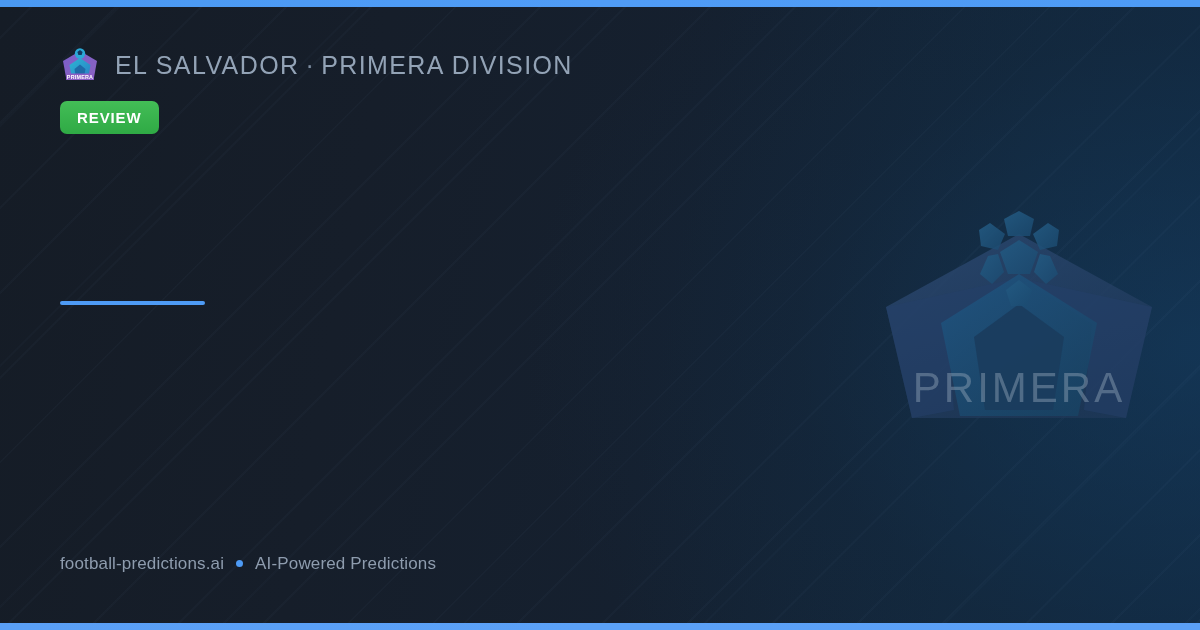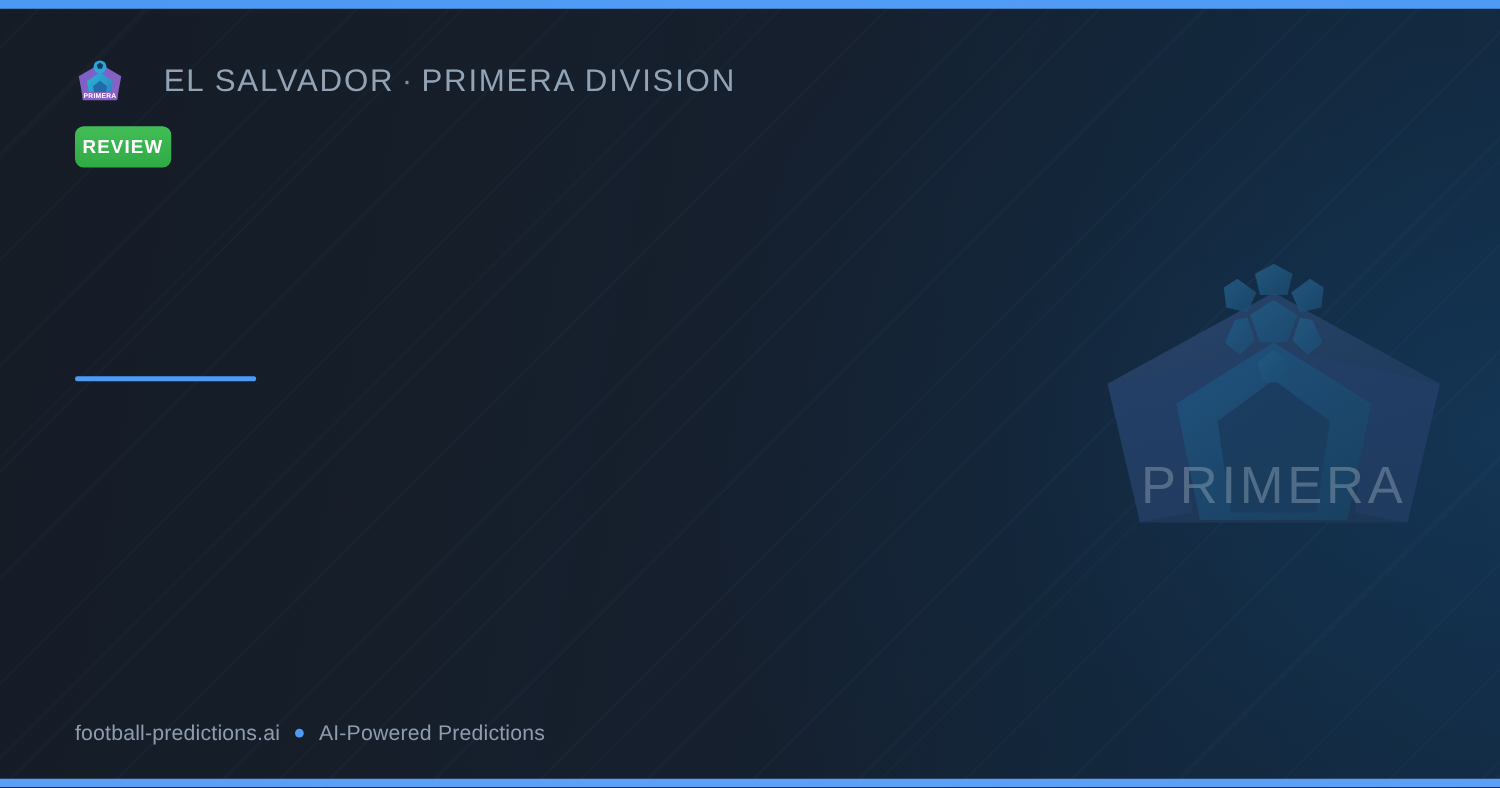--- a/index.html
+++ b/index.html
@@ -83,29 +83,28 @@
   .league-logo { width:40px; height:40px; flex:0 0 40px; }
   .league-logo svg { display:block; width:40px; height:40px; }
 
   .league-name {
     font-size:25px;
     font-weight:400;
     letter-spacing:1.4px;
     color:#93a3b6;
     white-space:nowrap;
     line-height:1;
-    margin-left:16px;
   }
   .league-name .dot-sep { color:#7e8ea2; padding:0 6px; }
 
   .badge {
     position:absolute; top:101px; left:0;
     display:inline-flex; align-items:center; justify-content:center;
     height:33px;
-    padding:0 6px;
+    padding:0 17px;
     border-radius:7px;
     background:linear-gradient(180deg,#43bd56 0%, #2faa45 100%);
     color:#ffffff;
     font-size:15px;
     font-weight:bold;
     letter-spacing:0.9px;
     line-height:1;
   }
 
   .headline {
@@ -126,21 +125,20 @@
     background:#4e9bf5;
   }
 
   .footer {
     position:absolute; left:0; top:555px;
     display:flex; align-items:center; gap:12px;
     font-size:17px;
     color:#8e9cae;
     letter-spacing:0.15px;
     line-height:1;
-    margin-top:23px;
   }
   .footer .bullet {
     width:7px; height:7px; border-radius:50%;
     background:#4e9bf5;
     flex:0 0 7px;
   }
 </style>
 </head>
 <body>
 

